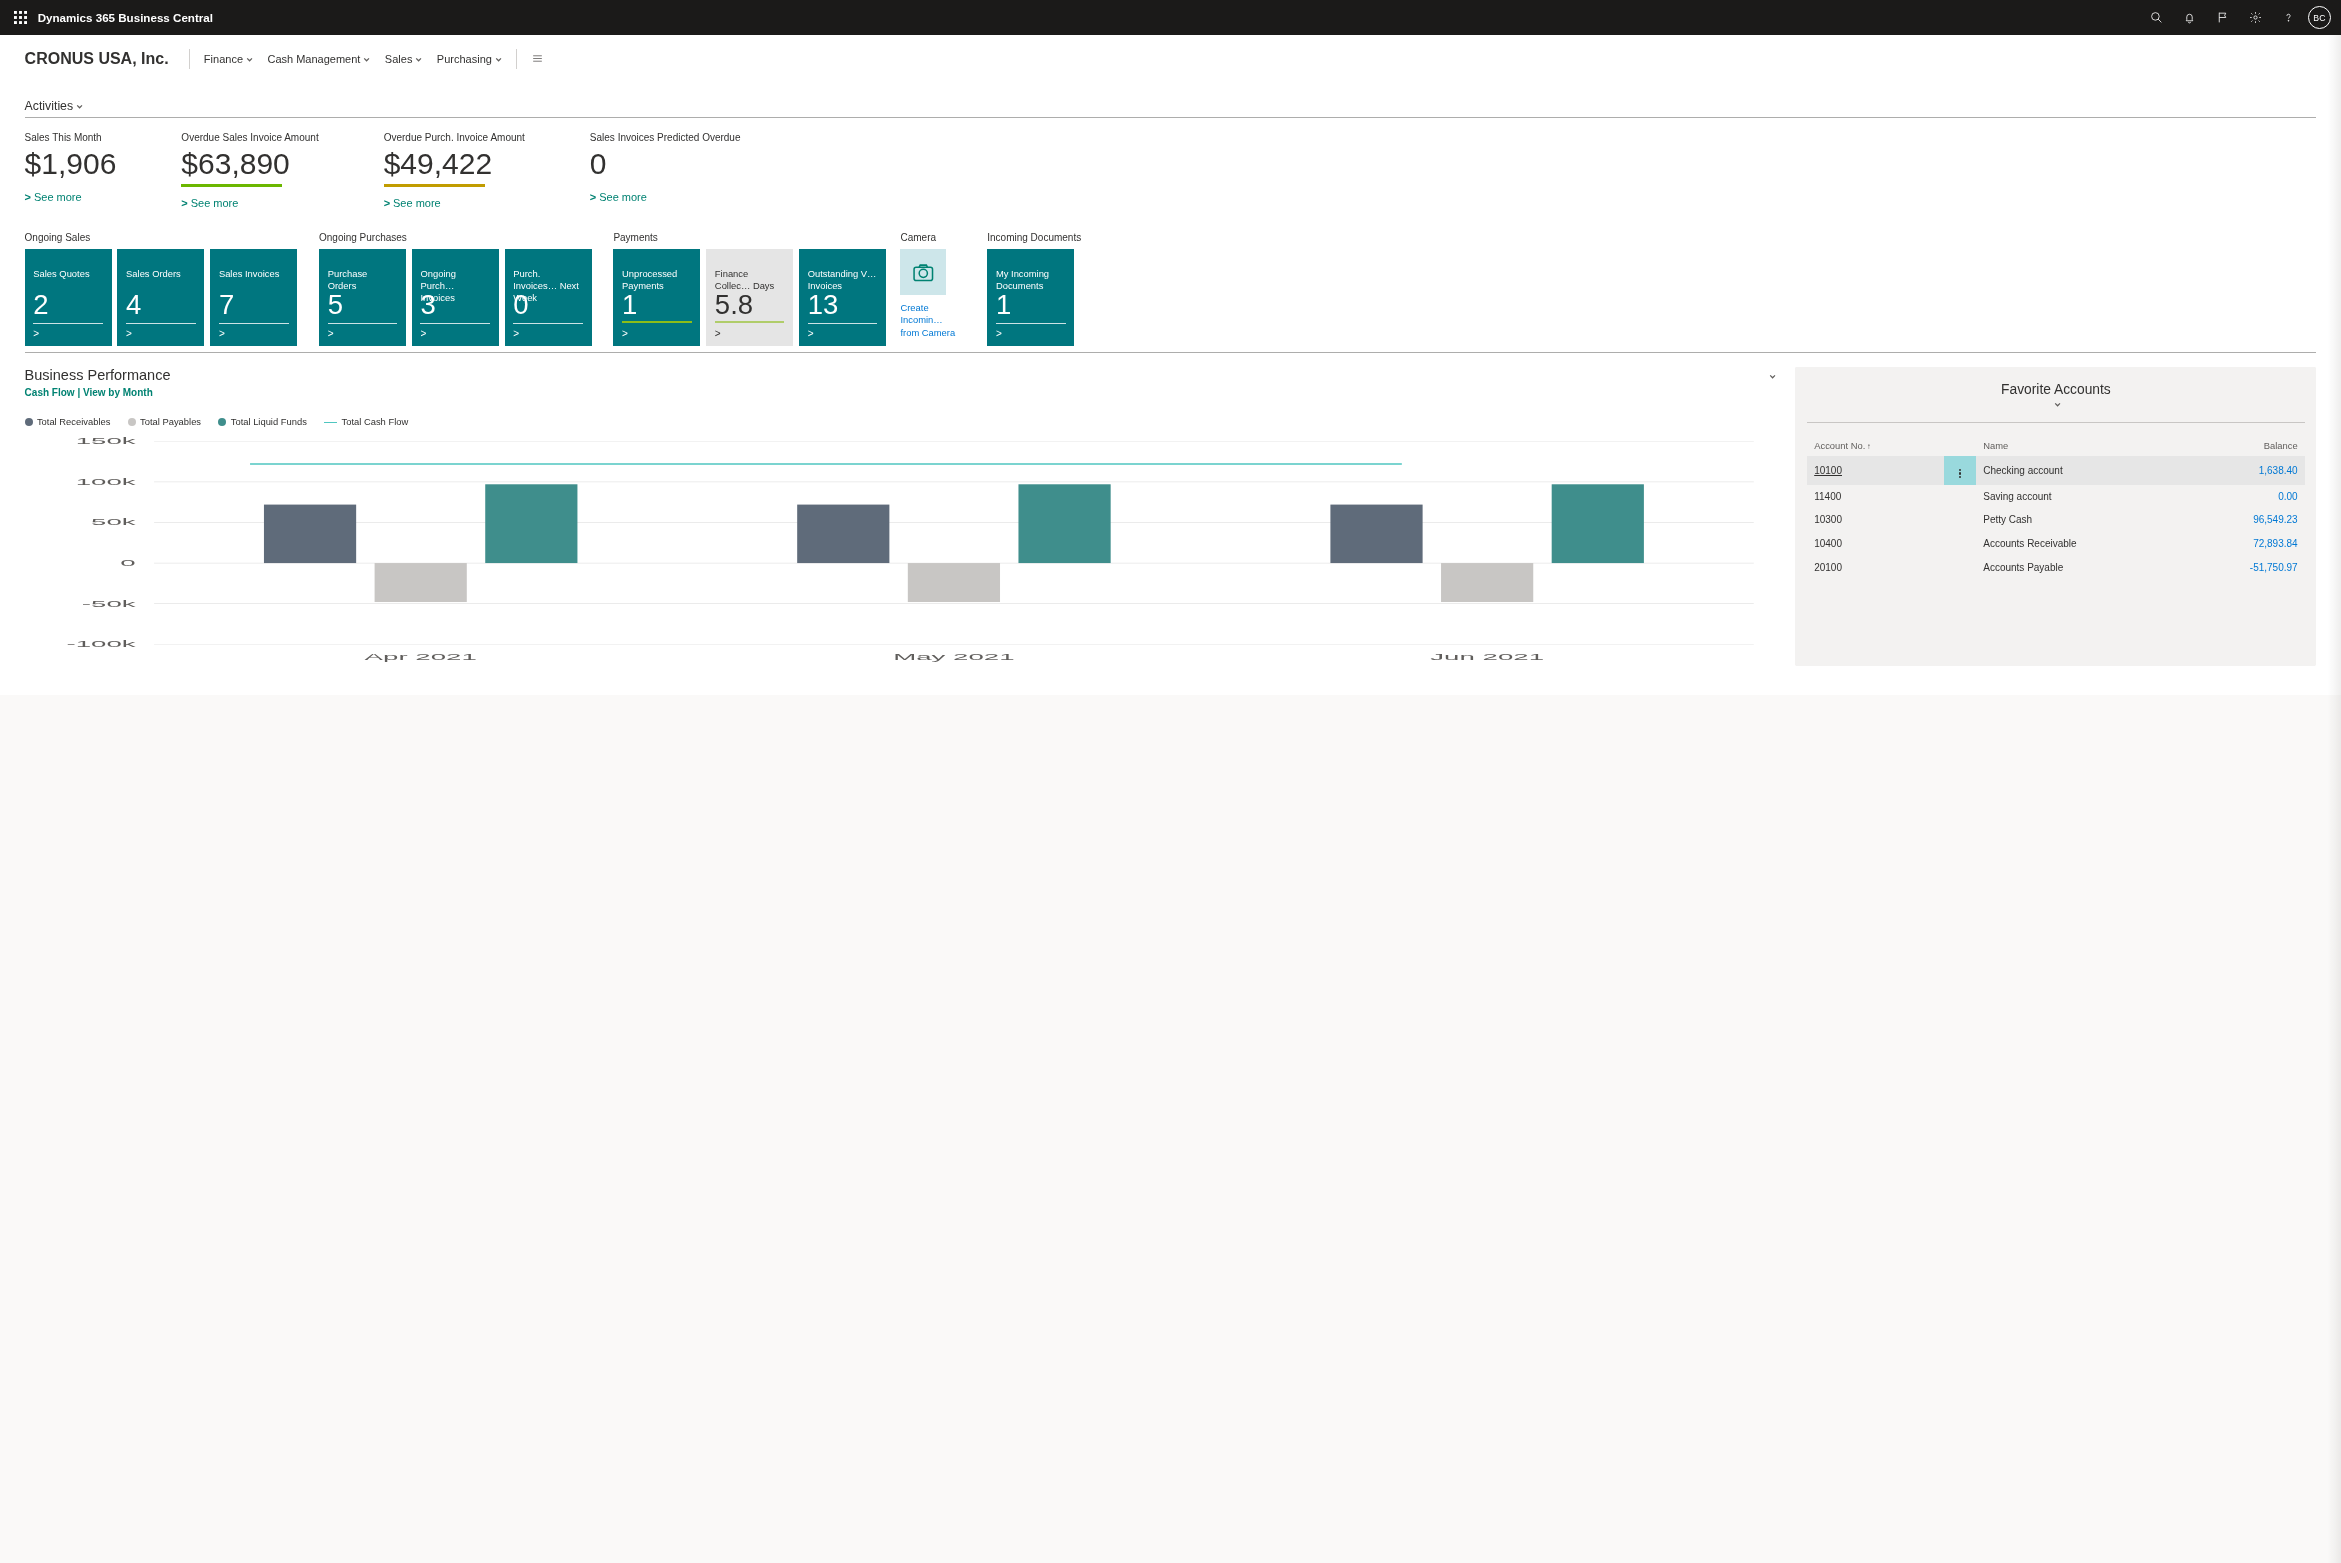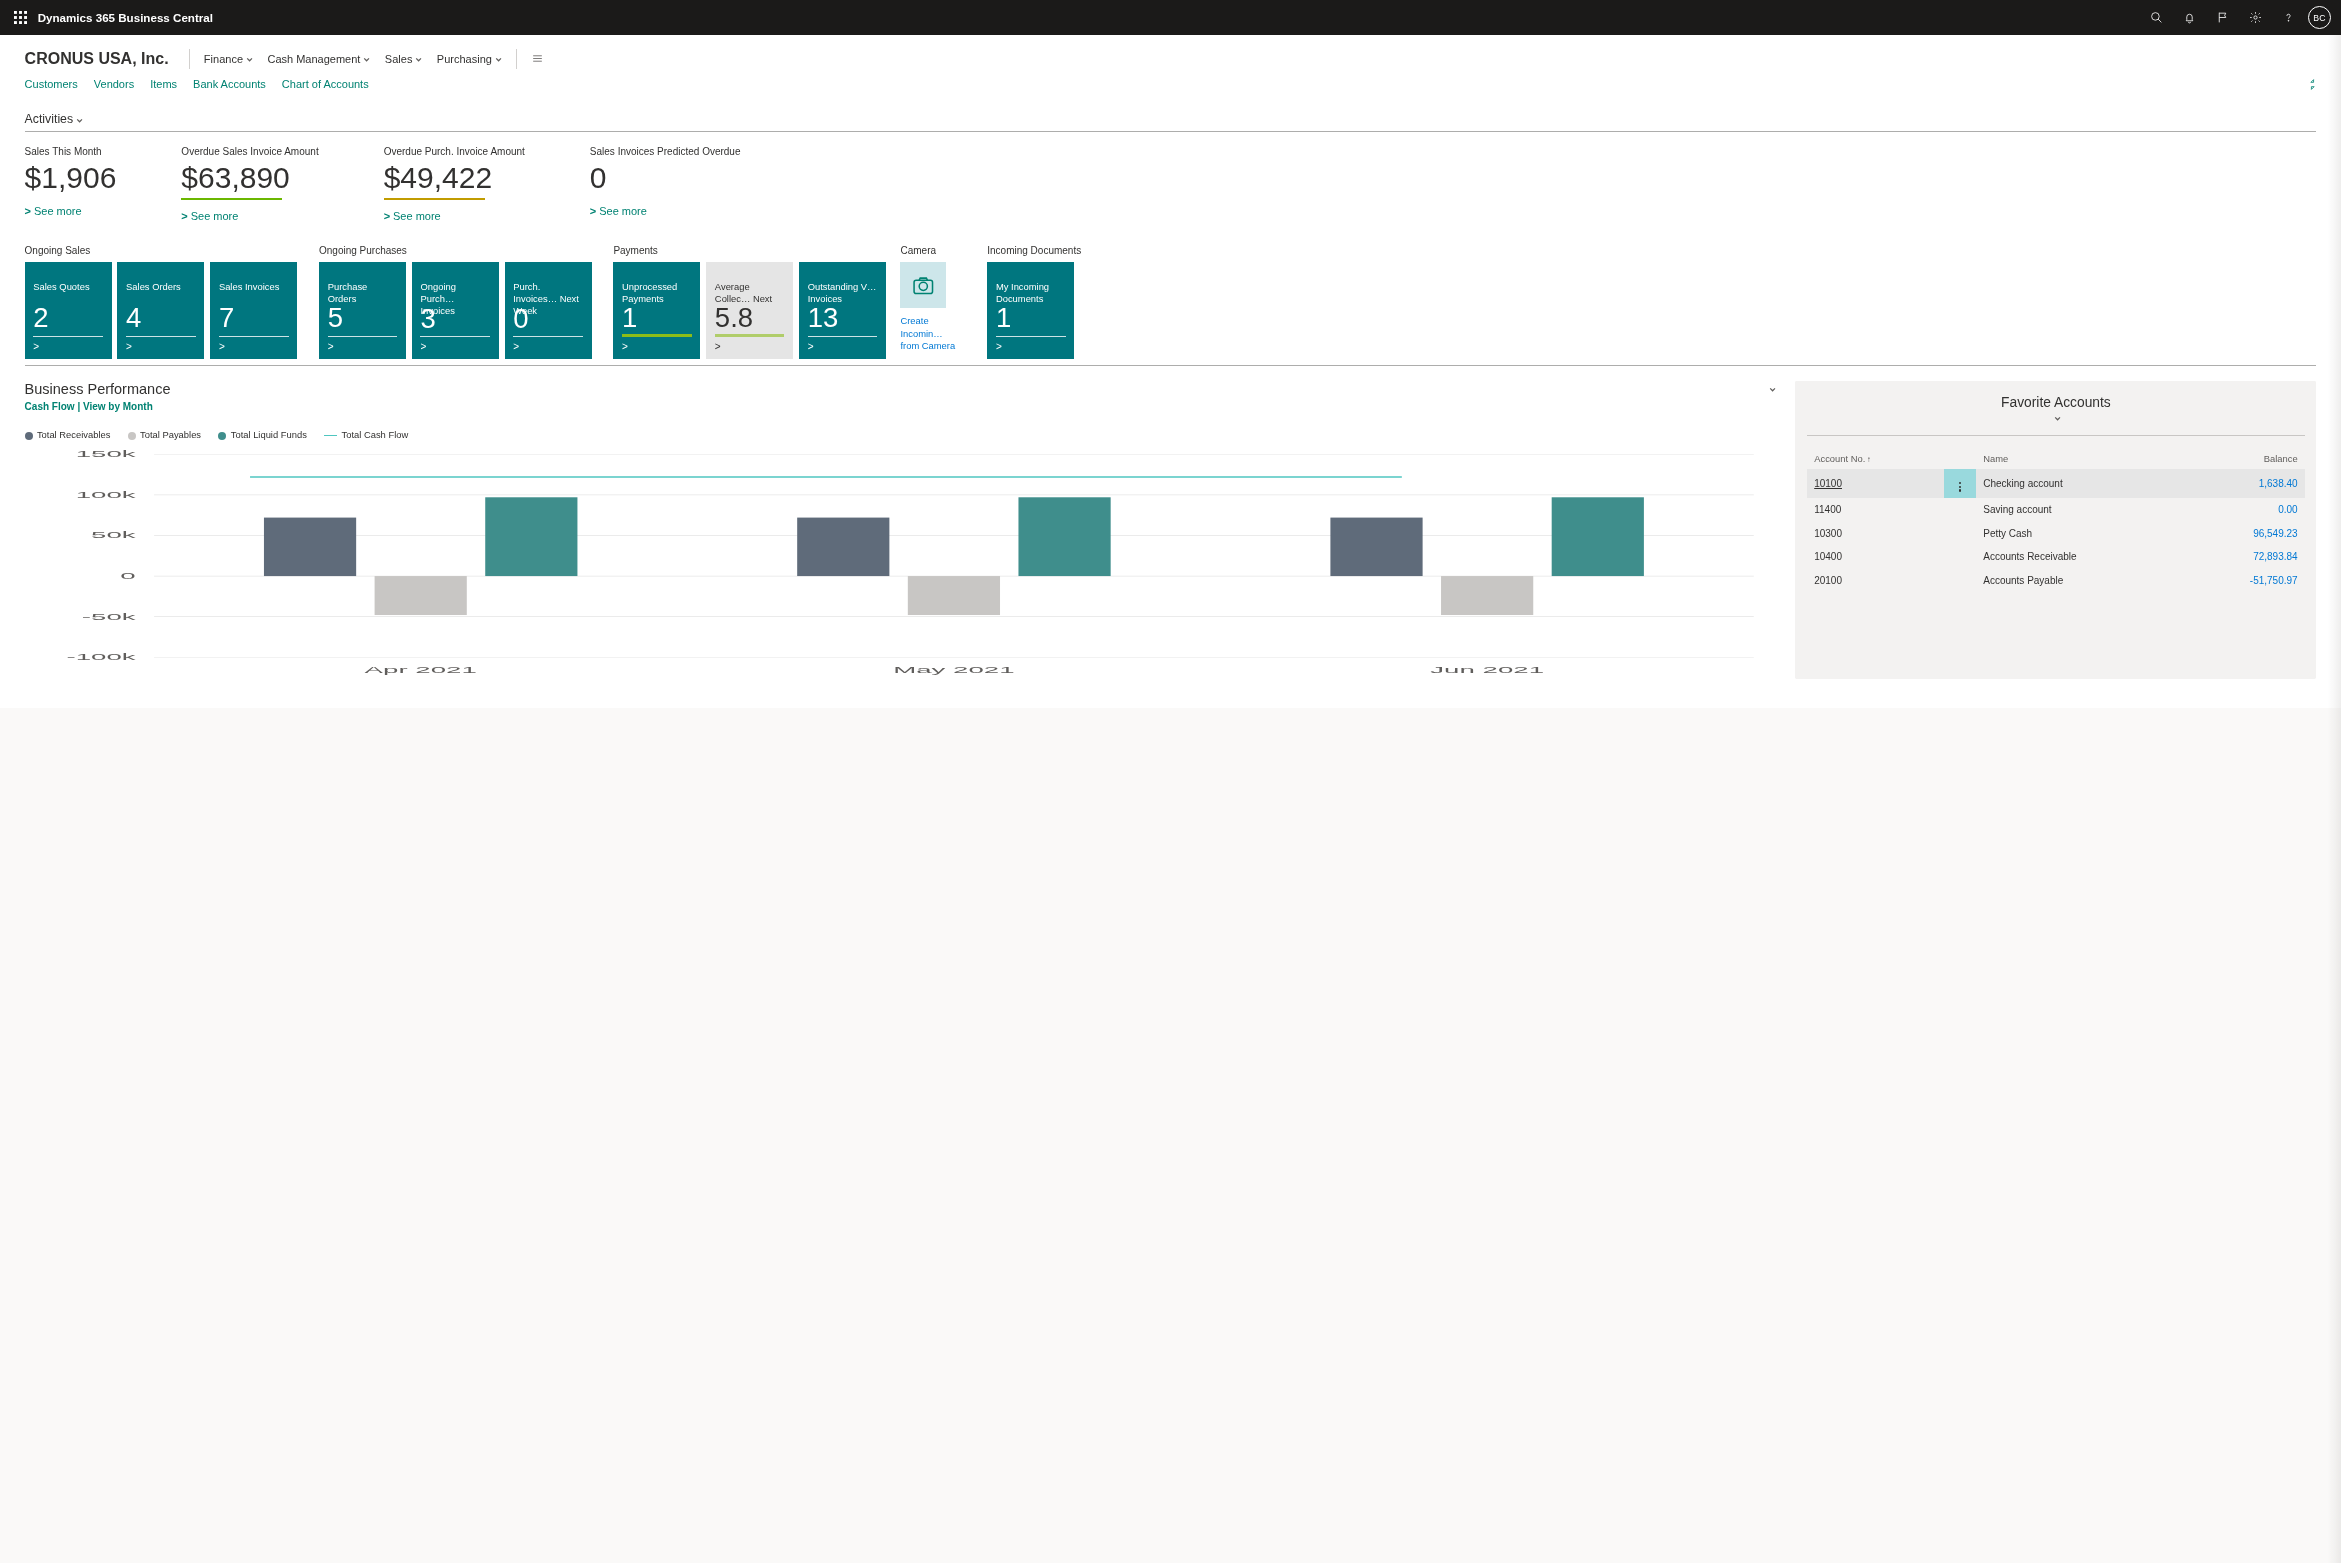--- a/index.html
+++ b/index.html
@@ -185,33 +185,20 @@
     <div class="vdiv"></div>
     <div class="menu-item hamburger">
         <svg viewBox="0 0 24 24">
           <line x1="4" y1="7" x2="20" y2="7"></line>
           <line x1="4" y1="12" x2="20" y2="12"></line>
           <line x1="4" y1="17" x2="20" y2="17"></line>
         </svg>
       </div>
   </div>
 
-  <div class="subnav">
-    <div id="subnav-links" style="display:flex; gap:16px;">
-        <a>Customers</a>
-        <a>Vendors</a>
-        <a>Items</a>
-        <a>Bank Accounts</a>
-        <a>Chart of Accounts</a>
-      </div>
-    <div class="collapse-icon"><svg viewBox="0 0 24 24">
-          <path d="M14 3l-5 5M14 3v5h-5"></path>
-          <path d="M10 21l5-5M10 21v-5h5"></path>
-        </svg></div>
-  </div>
 
   <div class="section-title-row">
     <span class="section-title">Activities</span>
     <span class="chev"><svg viewBox="0 0 12 12">
           <polyline points="2,4 6,8 10,4"></polyline>
         </svg></span>
   </div>
   <hr class="hr-thin">
 
   <div class="kpis" id="kpis">
@@ -301,21 +288,21 @@
       <div class="group-col" style="margin-left: 16px;">
         <div class="grp-title">Payments</div>
         <div class="tiles-row">
           <div class="tile teal">
             <div class="t-lbl">Unprocessed Payments</div>
             <div class="t-val">1</div>
             <div class="t-bar green"></div>
             <div class="t-arrow">&gt;</div>
           </div>
           <div class="tile grey">
-            <div class="t-lbl">Average Collec… Next</div>
+            <div class="t-lbl">Finance Collec… Days</div>
             <div class="t-val">5.8</div>
             <div class="t-bar green"></div>
             <div class="t-arrow">&gt;</div>
           </div>
           <div class="tile teal">
             <div class="t-lbl">Outstanding V… Invoices</div>
             <div class="t-val">13</div>
             <div class="t-bar"></div>
             <div class="t-arrow">&gt;</div>
           </div>

